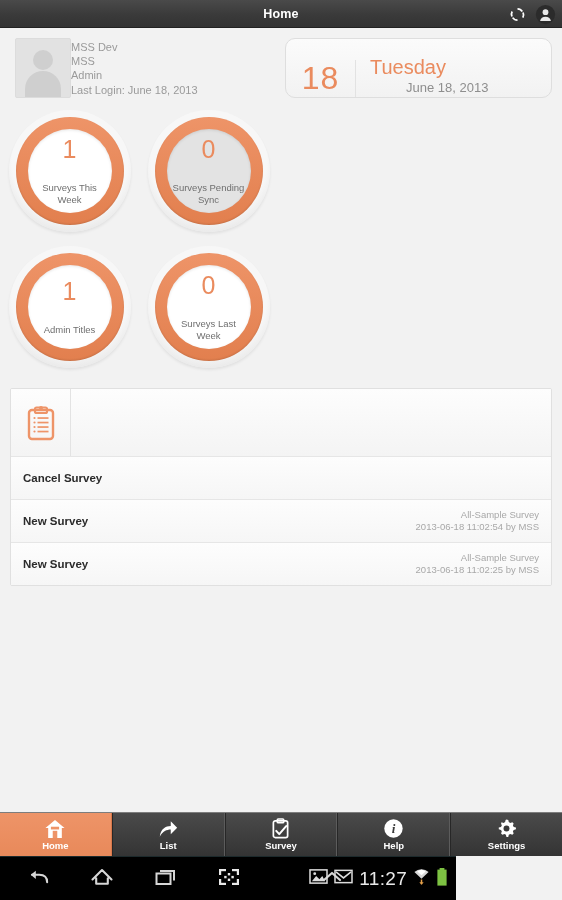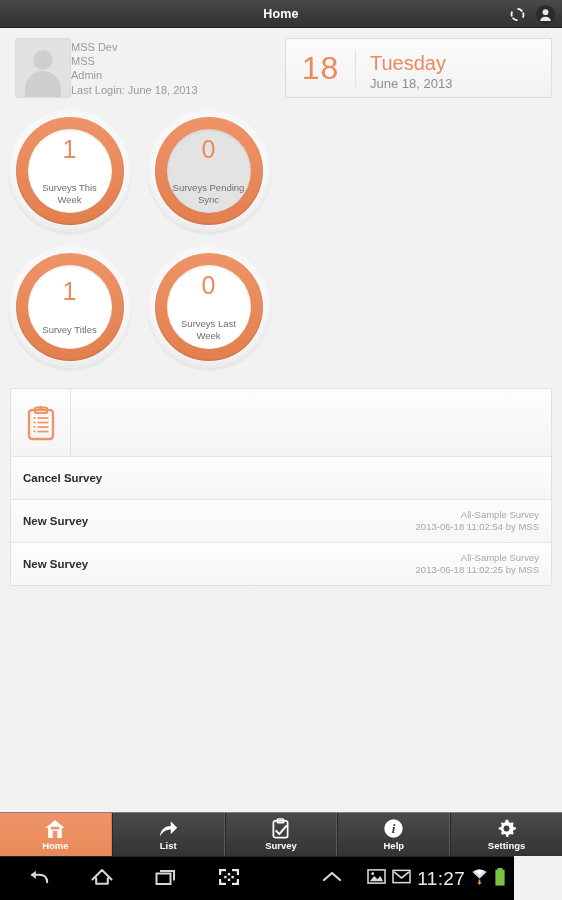--- a/index.html
+++ b/index.html
@@ -45,32 +45,32 @@
     position:absolute; left:50%; bottom:0; transform:translateX(-50%);
     width:36px; height:26px; background:#cfcfcf;
     border-radius:18px 18px 0 0;
   }
   #profile-lines { padding-top:2px; }
   #profile-lines div {
     font-size:11px; color:#9a9a9a; line-height:14.2px; white-space:nowrap;
   }
 
   #date-card {
-    flex:1; height:60px; display:flex; align-items:center;
+    flex:1; height:60px; display:flex; align-items:flex-end;
     background:linear-gradient(to bottom,#fbfbfb,#f2f2f2);
-    border:1px solid #dedede; border-radius:0; overflow:hidden;
+    border:1px solid #dedede; border-radius:10px; overflow:hidden;
   }
   #date-card .daynum {
     width:70px; display:flex; align-items:center; justify-content:center;
     font-size:32px; color:#EA8B5E; border-right:1px solid #e2e2e2;
     font-weight:400; letter-spacing:1px;
   }
   #date-card .dayinfo { padding:8px 0 0 14px; }
   #date-card .weekday { font-size:20px; color:#EA8B5E; line-height:23px; }
-  #date-card .fulldate { font-size:13px; color:#8e8e8e; line-height:18px; }
+  #date-card .fulldate { font-size:13px; color:#8e8e8e; line-height:18px;margin-left:36px; }
 
   
   #stats { padding:12px 0 0 0; }
   .stat-row { display:flex; }
   .stat-cell { width:139px; display:flex; justify-content:center; }
   .circle-outer {
     width:122px; height:122px; border-radius:50%;
     background:radial-gradient(circle at 50% 42%,#f7f7f7 62%,#e6e6e6 80%,#f0f0f0 100%);
     display:flex; align-items:center; justify-content:center;
     box-shadow:0 2px 3px rgba(0,0,0,.07);
@@ -144,21 +144,21 @@
     background:linear-gradient(to bottom,#EE9468,#E8895A);
     border-right:1px solid #d8784b;
   }
   .tab .tlabel {
     font-size:9.5px; color:#fff; font-weight:bold; line-height:11px;
   }
   .tab svg { display:block; }
 
   
   #sysbar {
-    position:absolute; left:0; bottom:0; width:514px; height:44px;
+    position:absolute; left:0; bottom:0; width:456px; height:44px;
     background:#000; display:flex; align-items:center;
     border-top:1px solid #1c2a2c;
   }
   #sysbar .navgroup {
     display:flex; align-items:center; gap:38px; padding-left:26px;
   }
   #sysbar .statusgroup {
     position:absolute; right:8px; display:flex; align-items:center; gap:6px;
   }
   #sysclock { color:#e9e9e9; font-size:19px; letter-spacing:.3px; }
@@ -233,21 +233,21 @@
       </div>
     </div>
   </div>
 
   <div class="stat-row" style="margin-top:14px;">
     <div class="stat-cell">
       <div class="circle-outer">
         <div class="circle-ring">
           <div class="circle-inner">
             <div class="stat-value">1</div>
-            <div class="stat-label">Survey Titles</div>
+            <div class="stat-label">Admin Titles</div>
           </div>
         </div>
       </div>
     </div>
     <div class="stat-cell">
       <div class="circle-outer">
         <div class="circle-ring">
           <div class="circle-inner">
             <div class="stat-value">0</div>
             <div class="stat-label">Surveys Last Week</div>

